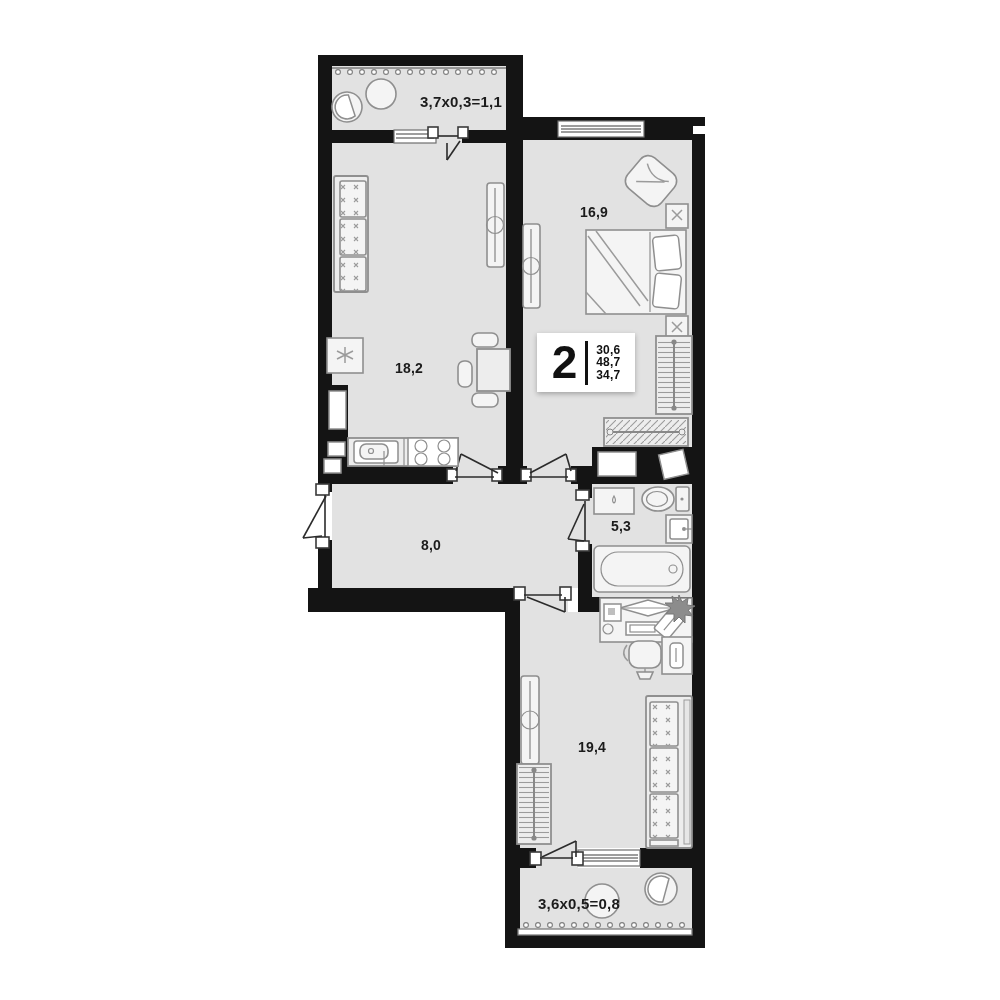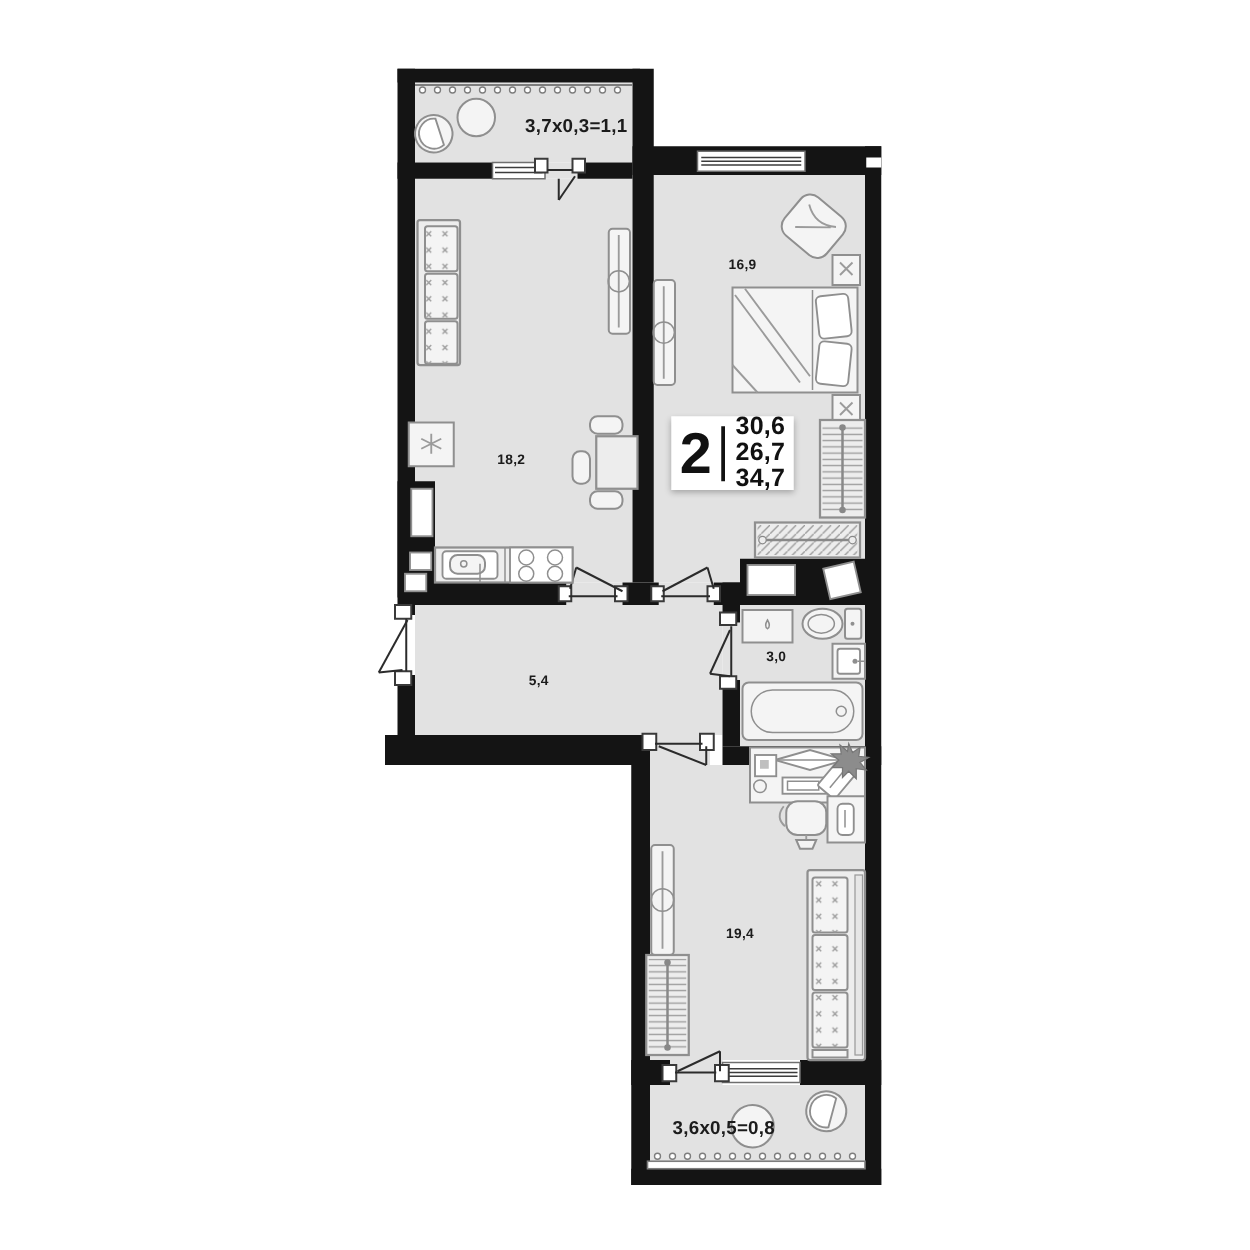--- a/index.html
+++ b/index.html
@@ -14,29 +14,29 @@
   .wh{fill:#ffffff;stroke:#8f8f8f;stroke-width:1.5;}
   .ln{stroke:#9b9b9b;stroke-width:1.5;fill:none;}
   .thin{stroke:#8f8f8f;stroke-width:1.2;fill:none;}
   .win{fill:#ffffff;stroke:#6f6f6f;stroke-width:1.2;}
   .winln{stroke:#3c3c3c;stroke-width:1.2;}
   .door{stroke:#2b2b2b;stroke-width:1.6;fill:none;}
   .hinge{fill:#ffffff;stroke:#3a3a3a;stroke-width:1.6;}
   .glz{fill:#ffffff;stroke:#7d7d7d;stroke-width:1.1;}
   
   .room-label{position:absolute;transform:translate(-50%,-50%);font-weight:700;
-              font-size:11px;color:#1b1b1b;letter-spacing:.2px;white-space:nowrap;}
+              font-size:14px;color:#1b1b1b;letter-spacing:.2px;white-space:nowrap;}
   .room-label.small{font-size:15px;}
   
   .badge{position:absolute;left:537px;top:333px;width:98px;height:59px;background:#fff;
          box-shadow:0 2px 5px rgba(0,0,0,.28);display:flex;align-items:center;
          justify-content:center;gap:8px;}
   .badge .num{font-size:46px;font-weight:700;line-height:.85;color:#111;}
   .badge .bar{width:3px;height:44px;background:#111;}
-  .badge .areas{display:flex;flex-direction:column;font-size:20px;font-weight:700;
+  .badge .areas{display:flex;flex-direction:column;font-size:12px;font-weight:700;
                 line-height:1.05;color:#111;letter-spacing:.2px;}
 </style>
 </head>
 <body>
 
 <div class="stage">
 
 <svg width="1000" height="1000" viewBox="0 0 1000 1000">
   <defs>
     <pattern id="xs" width="13" height="13" patternUnits="userSpaceOnUse">
@@ -379,28 +379,28 @@
   <g transform="rotate(15 661 889)">
     <circle class="f2" cx="661" cy="889" r="16"></circle>
     <path class="wh" d="M666 877 A13 13 0 1 0 666 901 Z"></path>
   </g>
   <circle class="f2" cx="602" cy="901" r="17"></circle>
 </svg>
 
   <div class="room-label small" style="left:461px;top:101px">3,7x0,3=1,1</div>
   <div class="room-label" style="left:409px;top:368px">18,2</div>
   <div class="room-label" style="left:594px;top:212px">16,9</div>
-  <div class="room-label" style="left:431px;top:545px">5,4</div>
-  <div class="room-label" style="left:621px;top:526px">3,0</div>
+  <div class="room-label" style="left:431px;top:545px">8,0</div>
+  <div class="room-label" style="left:621px;top:526px">5,3</div>
   <div class="room-label" style="left:592px;top:747px">19,4</div>
   <div class="room-label small" style="left:579px;top:903px">3,6x0,5=0,8</div>
 
   <div class="badge">
     <div class="num">2</div>
     <div class="bar"></div>
     <div class="areas">
       <span>30,6</span>
-      <span>26,7</span>
+      <span>48,7</span>
       <span>34,7</span>
     </div>
   </div>
 
 </div>
 
 </body></html>

